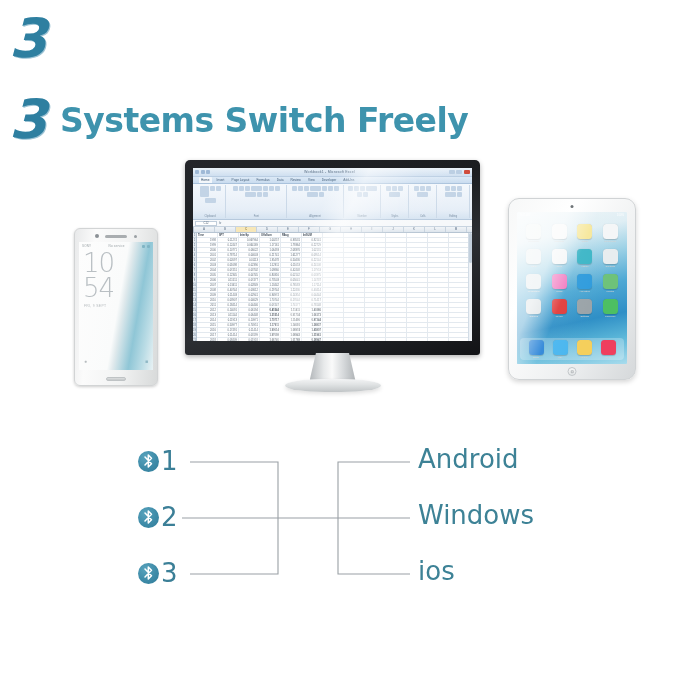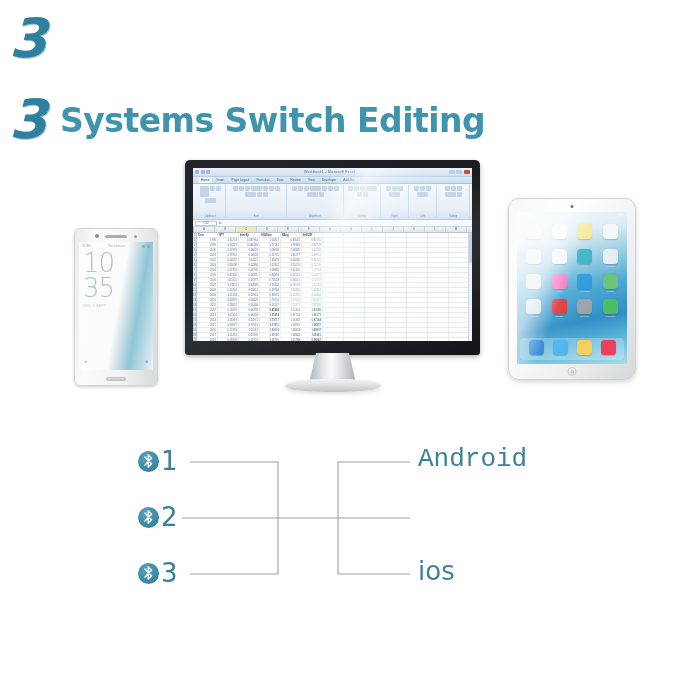--- a/index.html
+++ b/index.html
@@ -491,21 +491,21 @@
   }
 
   .os-label {
     position: absolute;
     font-family: "DejaVu Sans", sans-serif;
     font-size: 26px;
     line-height: 26px;
     color: #3d8296;
     white-space: nowrap;
   }
-  #os-1 { left: 280px; top: -2px; font-family: Liberation Mono, monospace; }
+  #os-1 { left: 280px; top: -2px; }
   #os-2 { left: 280px; top: 54px; }
   #os-3 { left: 280px; top: 110px; }
 
   #connector { position: absolute; left: 0; top: 0; }
 
   
   #note {
     position: absolute;
     left: 0; right: 0;
     top: 645px;
@@ -521,39 +521,39 @@
 <body>
 
 <div id="page">
 
   <div class="headline" id="headline-1">
     <span class="num-badge">3</span>
   </div>
 
   <div class="headline" id="headline-2">
     <span class="num-badge">3</span>
-    <span class="headline-text">Systems Switch Editing</span>
+    <span class="headline-text">Systems Switch Freely</span>
   </div>
 
   <div id="phone">
     <div id="phone-cam"></div>
     <div id="phone-earpiece"></div>
     <div id="phone-sensor"></div>
     <div id="phone-screen">
       <div id="phone-statusbar">
         <span>SONY</span>
         <span>No service</span>
         <span id="phone-status-right">
           <span class="sb-dot"></span>
           <span class="sb-dot"></span>
         </span>
       </div>
       <div id="phone-clock">
         <div class="t-line">10</div>
-        <div class="t-line">35</div>
+        <div class="t-line">54</div>
       </div>
       <div id="phone-date">FRI, 9 SEPT</div>
       <div id="phone-lock-icon">●</div>
       <div id="phone-cam-icon">■</div>
     </div>
     <div id="phone-home"></div>
   </div>
 
   <div id="monitor">
     <div id="monitor-bezel">
@@ -1211,17 +1211,18 @@
     <div class="bt-row" id="bt-row-3">
       <span class="bt-icon">
         <svg width="13" height="16" viewBox="0 0 13 16">
           <path d="M3 4 L9.5 10.8 L6.3 14 L6.3 2 L9.5 5.2 L3 12" fill="none" stroke="#ffffff" stroke-width="1.5" stroke-linejoin="round" stroke-linecap="round"></path>
         </svg>
       </span>
       <span class="bt-num">3</span>
     </div>
 
     <div class="os-label" id="os-1">Android</div>
+    <div class="os-label" id="os-2">Windows</div>
     <div class="os-label" id="os-3">ios</div>
   </div>
 
 
 </div>
 
 </body></html>

